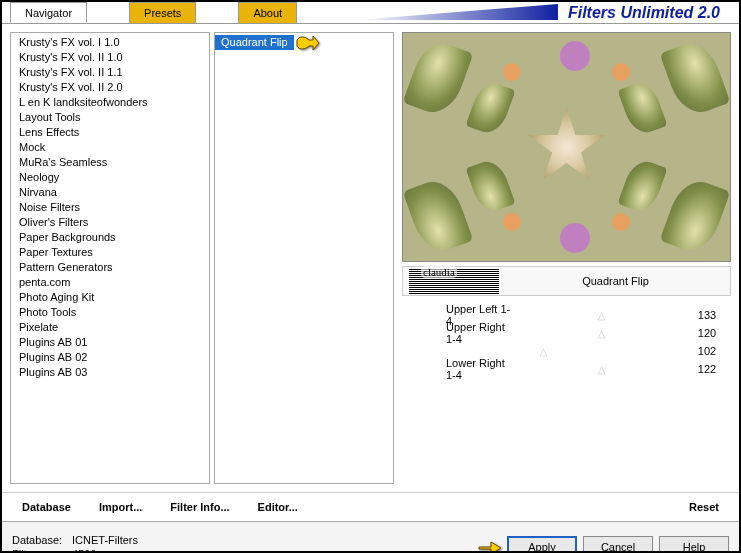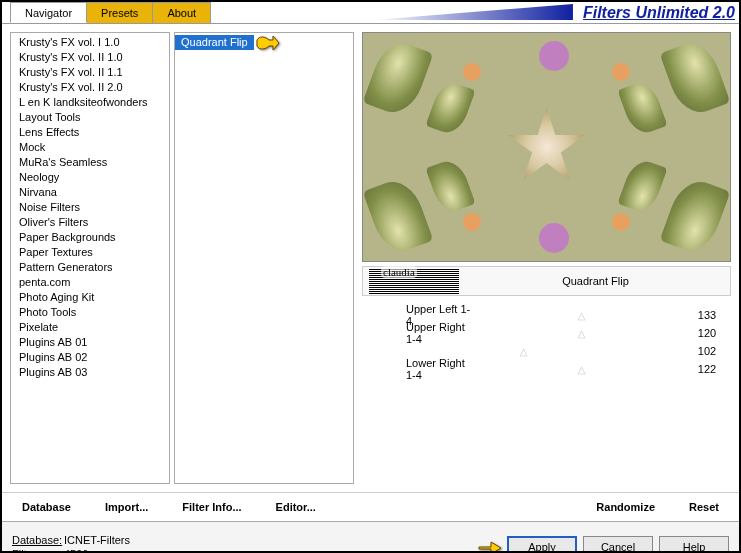--- a/index.html
+++ b/index.html
@@ -1,24 +1,24 @@
 <!DOCTYPE html>
 <html><head>
 <meta charset="utf-8">
 <style>
 * { box-sizing: border-box; margin: 0; padding: 0; }
 body { font-family: Tahoma, Arial, sans-serif; font-size: 11px; background: #fff; width: 741px; height: 553px; border: 2px solid #000; overflow: hidden; position: relative; }
 .header { height: 22px; background: #fff; border-bottom: 1px solid #999; position: relative; display: flex; }
-.tabs { display: flex; padding-left: 8px; }
+.tabs { display: flex; padding-left: 8px; gap: 43px; }
 .tab { padding: 4px 14px; border: 1px solid #999; border-bottom: none; background: #eab308; font-size: 11px; cursor: pointer; margin-right: -1px; }
 .tab.active { background: #fff; border-bottom: 1px solid #fff; position: relative; z-index: 2; }
-.title-banner { position: absolute; right: 4px; top: 2px; font-style: italic; font-weight: bold; font-size: 16px; color: #1020a0; text-decoration: underline; }
+.title-banner { position: absolute; right: 19px; top: 2px; font-style: italic; font-weight: bold; font-size: 16px; color: #1020a0; }
 .title-banner::before { content:""; position:absolute; left:-210px; top:0; width:200px; height:16px; background: linear-gradient(90deg, transparent 0%, #1020a0 100%); clip-path: polygon(0 100%, 100% 0, 100% 100%); }
 .main { display: flex; height: 468px; padding: 8px; gap: 4px; }
-.col1 { width: 160px; display: flex; flex-direction: column; }
+.col1 { width: 200px; display: flex; flex-direction: column; }
 .listbox { flex: 1; border: 1px solid #aaa; overflow-y: scroll; background: #fff; padding: 2px 0; }
 .listbox::-webkit-scrollbar { width: 16px; }
 .listbox::-webkit-scrollbar-track { background: #f0f0f0; border-left: 1px solid #ddd; }
 .listbox::-webkit-scrollbar-thumb { background: #ccc; border: 1px solid #aaa; }
 .litem { padding: 0px 8px; line-height: 15px; white-space: nowrap; cursor: pointer; position: relative; }
 .litem.sel { background: #2070d0; color: #fff; }
 .col2 { width: 180px; display: flex; flex-direction: column; }
 .filterlist { flex: 1; border: 1px solid #aaa; background: #fff; padding: 2px 0; }
 .fitem { padding: 0 6px; line-height: 15px; position: relative; display: inline-block; cursor: pointer; }
 .fitem.sel { background: #2070d0; color: #fff; }
@@ -30,26 +30,26 @@
 .center-star { position:absolute; left:50%; top:50%; width:80px; height:80px; transform:translate(-50%,-50%); background: radial-gradient(circle, #f5e8d8 0%, #d8c8a0 40%, #a89860 80%); clip-path: polygon(50% 0%, 61% 35%, 98% 35%, 68% 57%, 79% 91%, 50% 70%, 21% 91%, 32% 57%, 2% 35%, 39% 35%); }
 .param-header { display: flex; align-items: center; height: 30px; border: 1px solid #ccc; background: #f8f8f8; padding: 0 6px; gap: 8px; }
 .stripes { width: 90px; height: 26px; background: repeating-linear-gradient(0deg, #000 0, #000 1px, #fff 1px, #fff 2px); position: relative; }
 .stripes::after { content:"claudia"; position:absolute; left:12px; top:-2px; font-family: cursive; font-size: 11px; color:#000; background:rgba(255,255,255,0.6); padding:0 2px; border-radius:4px; }
 .param-title { flex: 1; text-align: center; font-size: 11px; }
 .params { padding: 6px 4px; }
 .prow { display: flex; align-items: center; height: 18px; gap: 6px; }
 .plabel { width: 110px; font-size: 11px; padding-left: 40px; }
 .pslider { flex: 1; text-align: center; color: #ccc; font-size: 10px; }
 .pval { width: 40px; text-align: center; font-size: 11px; }
-.btnrow { display: flex; gap: 6px; padding: 4px 6px; border-top: 1px solid #ccc; }
+.btnrow { display: flex; gap: 0; padding: 4px 6px; border-top: 1px solid #ccc; }
 .linkbtn { font-weight: bold; font-size: 11px; padding: 4px 14px; cursor: pointer; text-decoration: none; color: #000; }
 .footer { height: 50px; border-top: 1px solid #aaa; padding: 4px 10px; display: flex; align-items: center; background: #f4f4f4; }
 .footer-info { font-size: 11px; line-height: 14px; }
 .footer-info .row { display: flex; }
-.footer-info .lbl { width: 52px; text-decoration: underline; }
+.footer-info .lbl { width: 60px; }
 .footer-btns { margin-left: auto; display: flex; gap: 6px; position: relative; }
 .btn { min-width: 70px; height: 22px; border: 1px solid #888; background: #e8e8e8; font-size: 11px; cursor: pointer; }
 .btn.default { border: 2px solid #2060c0; }
 .pointer { position: absolute; width: 28px; height: 22px; z-index: 10; pointer-events: none; }
 .pointer svg { width: 100%; height: 100%; filter: drop-shadow(1px 1px 1px rgba(0,0,0,0.5)); }
 </style>
 </head>
 <body>
 
 <div class="header">
@@ -143,21 +143,20 @@
       </div>
   </div>
 </div>
 
 <div class="btnrow">
   <span class="linkbtn">Database</span>
   <span class="linkbtn">Import...</span>
   <span class="linkbtn">Filter Info...</span>
   <span class="linkbtn">Editor...</span>
   <span style="flex:1"></span>
-  <span class="linkbtn">Randomize</span>
   <span class="linkbtn">Reset</span>
 </div>
 
 <div class="footer">
   <div class="footer-info">
     <div class="row">
         <span class="lbl">Database:</span>
         <span>ICNET-Filters</span>
       </div>
     <div class="row">

